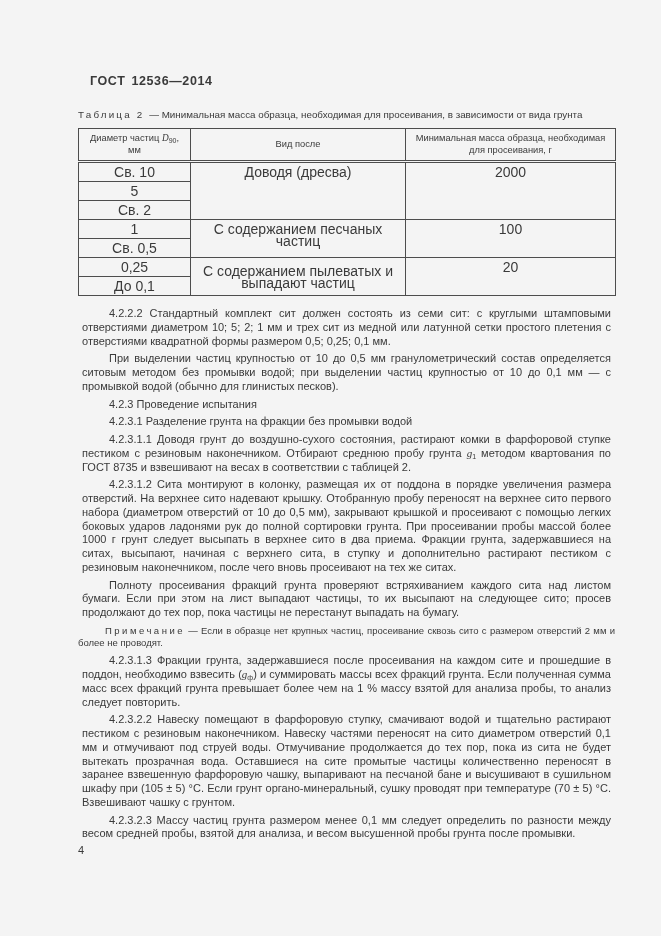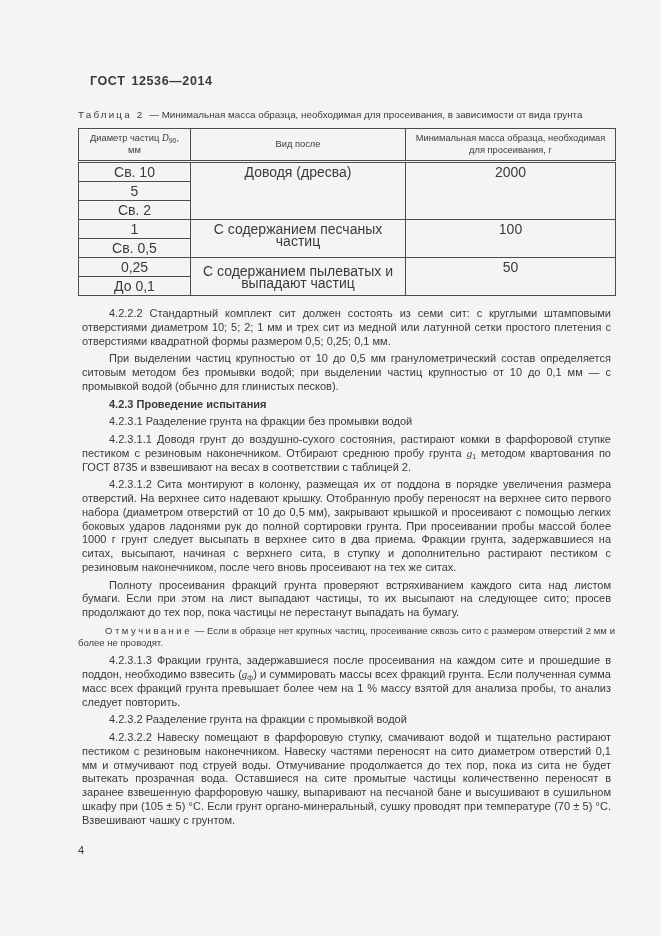--- a/index.html
+++ b/index.html
@@ -80,21 +80,21 @@
     margin-top: 11px;
     font-size: 11px;
     line-height: 13.75px;
     text-align: justify;
   }
   .bodytext p {
     margin: 4px;
     text-indent: 27px;
   }
   .bodytext p.heading {
-    font-weight: bold;
+    font-weight: normal;
     margin-top: 4px;
   }
   .bodytext p.note {
     font-size: 9.5px;
     line-height: 12.3px;
     margin: 5px 0;
   }
   .note-label {
     letter-spacing: 2.5px;
   }
@@ -146,37 +146,37 @@
         <td>1</td>
         <td rowspan="2" class="vtop">С содержанием песчаных частиц</td>
         <td rowspan="2" class="vtop">100</td>
       </tr>
       <tr>
         <td>Св. 0,5</td>
       </tr>
       <tr>
         <td>0,25</td>
         <td rowspan="2">С содержанием пылеватых и выпадают частиц</td>
-        <td rowspan="2" class="vtop">50</td>
+        <td rowspan="2" class="vtop">20</td>
       </tr>
       <tr>
         <td>До 0,1</td>
       </tr>
     </tbody>
   </table>
 
   <div class="bodytext">
     <p>4.2.2.2 Стандартный комплект сит должен состоять из семи сит: с круглыми штамповыми отверстиями диаметром 10; 5; 2; 1 мм и трех сит из медной или латунной сетки простого плетения с отверстиями квадратной формы размером 0,5; 0,25; 0,1 мм.</p>
     <p>При выделении частиц крупностью от 10 до 0,5 мм гранулометрический состав определяется ситовым методом без промывки водой; при выделении частиц крупностью от 10 до 0,1 мм — с промывкой водой (обычно для глинистых песков).</p>
     <p class="heading">4.2.3 Проведение испытания</p>
     <p>4.2.3.1 Разделение грунта на фракции без промывки водой</p>
     <p><span>4.2.3.1.1 Доводя грунт до воздушно-сухого состояния, растирают комки в фарфоровой ступке пестиком с резиновым наконечником. Отбирают среднюю пробу грунта </span><span class="var-i">g</span><sub class="small-sub">1</sub><span> методом квартования по ГОСТ 8735 и взвешивают на весах в соответствии с таблицей 2.</span></p>
     <p>4.2.3.1.2 Сита монтируют в колонку, размещая их от поддона в порядке увеличения размера отверстий. На верхнее сито надевают крышку. Отобранную пробу переносят на верхнее сито первого набора (диаметром отверстий от 10 до 0,5 мм), закрывают крышкой и просеивают с помощью легких боковых ударов ладонями рук до полной сортировки грунта. При просеивании пробы массой более 1000 г грунт следует высыпать в верхнее сито в два приема. Фракции грунта, задержавшиеся на ситах, высыпают, начиная с верхнего сита, в ступку и дополнительно растирают пестиком с резиновым наконечником, после чего вновь просеивают на тех же ситах.</p>
     <p>Полноту просеивания фракций грунта проверяют встряхиванием каждого сита над листом бумаги. Если при этом на лист выпадают частицы, то их высыпают на следующее сито; просев продолжают до тех пор, пока частицы не перестанут выпадать на бумагу.</p>
-    <p class="note"><span class="note-label">Отмучивание</span><span> — Если в образце нет крупных частиц, просеивание сквозь сито с размером отверстий 2 мм и более не проводят.</span></p>
+    <p class="note"><span class="note-label">Примечание</span><span> — Если в образце нет крупных частиц, просеивание сквозь сито с размером отверстий 2 мм и более не проводят.</span></p>
     <p><span>4.2.3.1.3 Фракции грунта, задержавшиеся после просеивания на каждом сите и прошедшие в поддон, необходимо взвесить (</span><span class="var-i">g</span><sub class="small-sub">ф</sub><span>) и суммировать массы всех фракций грунта. Если полученная сумма масс всех фракций грунта превышает более чем на 1 % массу взятой для анализа пробы, то анализ следует повторить.</span></p>
-    <p>4.2.3.2 Разделение грунта на фракции с промывкой водой</p>
     <p>4.2.3.2.2 Навеску помещают в фарфоровую ступку, смачивают водой и тщательно растирают пестиком с резиновым наконечником. Навеску частями переносят на сито диаметром отверстий 0,1 мм и отмучивают под струей воды. Отмучивание продолжается до тех пор, пока из сита не будет вытекать прозрачная вода. Оставшиеся на сите промытые частицы количественно переносят в заранее взвешенную фарфоровую чашку, выпаривают на песчаной бане и высушивают в сушильном шкафу при (105 ± 5) °С. Если грунт органо-минеральный, сушку проводят при температуре (70 ± 5) °С. Взвешивают чашку с грунтом.</p>
+    <p>4.2.3.2.3 Массу частиц грунта размером менее 0,1 мм следует определить по разности между весом средней пробы, взятой для анализа, и весом высушенной пробы грунта после промывки.</p>
   </div>
 
   <div class="page-number">4</div>
 
 </div>
 
 </body></html>

